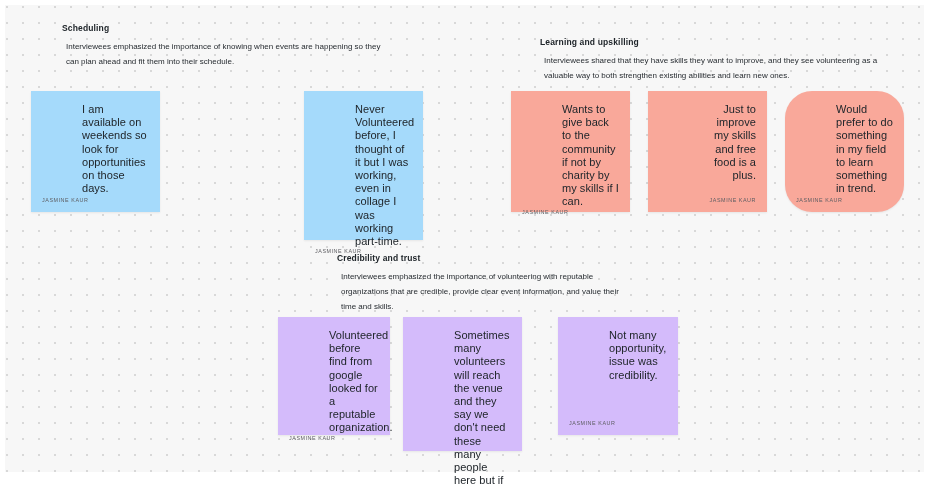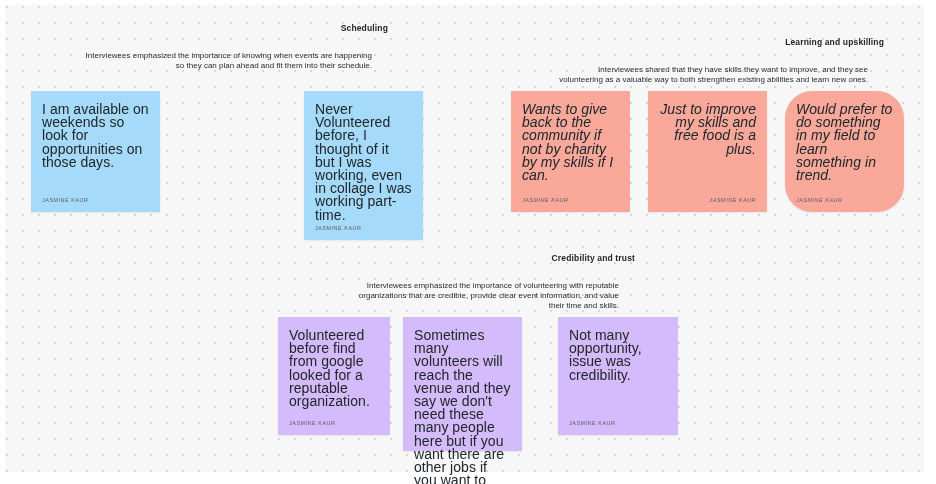--- a/index.html
+++ b/index.html
@@ -56,76 +56,77 @@
     top: 0;
     left: 0;
     width: 5px;
     height: 484px;
     background: #ffffff;
   }
 
   
   .section-header {
     position: absolute;
-    text-align: right;
+    text-align: left;
     color: #1f1f1f;
   }
   .section-title {
     font-size: 8.5px;
     font-weight: bold;
     letter-spacing: 0.15px;
     line-height: 13px;
     margin: 0 0 1px 0;
     color: #20262b;
   }
   .section-desc {
     font-size: 8px;
-    line-height: 10px;
+    line-height: 15px;
     color: #272c31;
-    margin: 16px;
+    margin: 4px;
   }
 
   #hdr-scheduling   { left: 62px;  top: 22px;  width: 326px; }
   #hdr-learning     { left: 540px; top: 36px;  width: 344px; }
   #hdr-credibility  { left: 337px; top: 252px; width: 298px; }
 
   
   .note {
     position: absolute;
     box-sizing: border-box;
     padding: 12px 11px 0 11px;
     display: flex;
     flex-direction: column;
     box-shadow: 0 1px 2px rgba(0,0,0,0.07);
   }
   .note-text {
-    font-size: 14px;
+    font-size: 11px;
     line-height: 13.2px;
     color: #20262b;
     letter-spacing: 0.05px;
     white-space: pre-line;
     flex: 0 0 auto;
+    margin-left: 40px;
   }
   .note-author {
     font-size: 5.4px;
     letter-spacing: 0.55px;
     color: #5d5d62;
     padding-bottom: 9px;
   }
   .note.grow .note-author { margin-top: auto; }
   .note.tight .note-author { margin-top: 6px; }
 
   
   .note.blue { background: #a5dafb; }
   #note-b1 { left: 31px;  top: 91px;  width: 129px; height: 121px; }
   #note-b2 { left: 170px; top: 91px;  width: 118px; height: 121px; }
   #note-b3 { left: 304px; top: 91px;  width: 119px; height: 149px; }
 
   
-  .note.pink { background: #f9a89a; font-style: italic; }
+  .note.pink { background: #f9a89a; }
   #note-p1 { left: 511px; top: 91px;  width: 119px; height: 121px; }
   #note-p2 { left: 648px; top: 91px;  width: 119px; height: 121px; text-align: right; }
   #note-p3 { left: 785px; top: 91px;  width: 119px; height: 121px; border-radius: 27px; }
 
   
   .note.purple { background: #d4bbfb; }
   #note-v1 { left: 278px; top: 317px; width: 112px; height: 118px; }
   #note-v2 { left: 403px; top: 317px; width: 119px; height: 134px; }
   #note-v3 { left: 558px; top: 317px; width: 120px; height: 118px; }
 </style>

